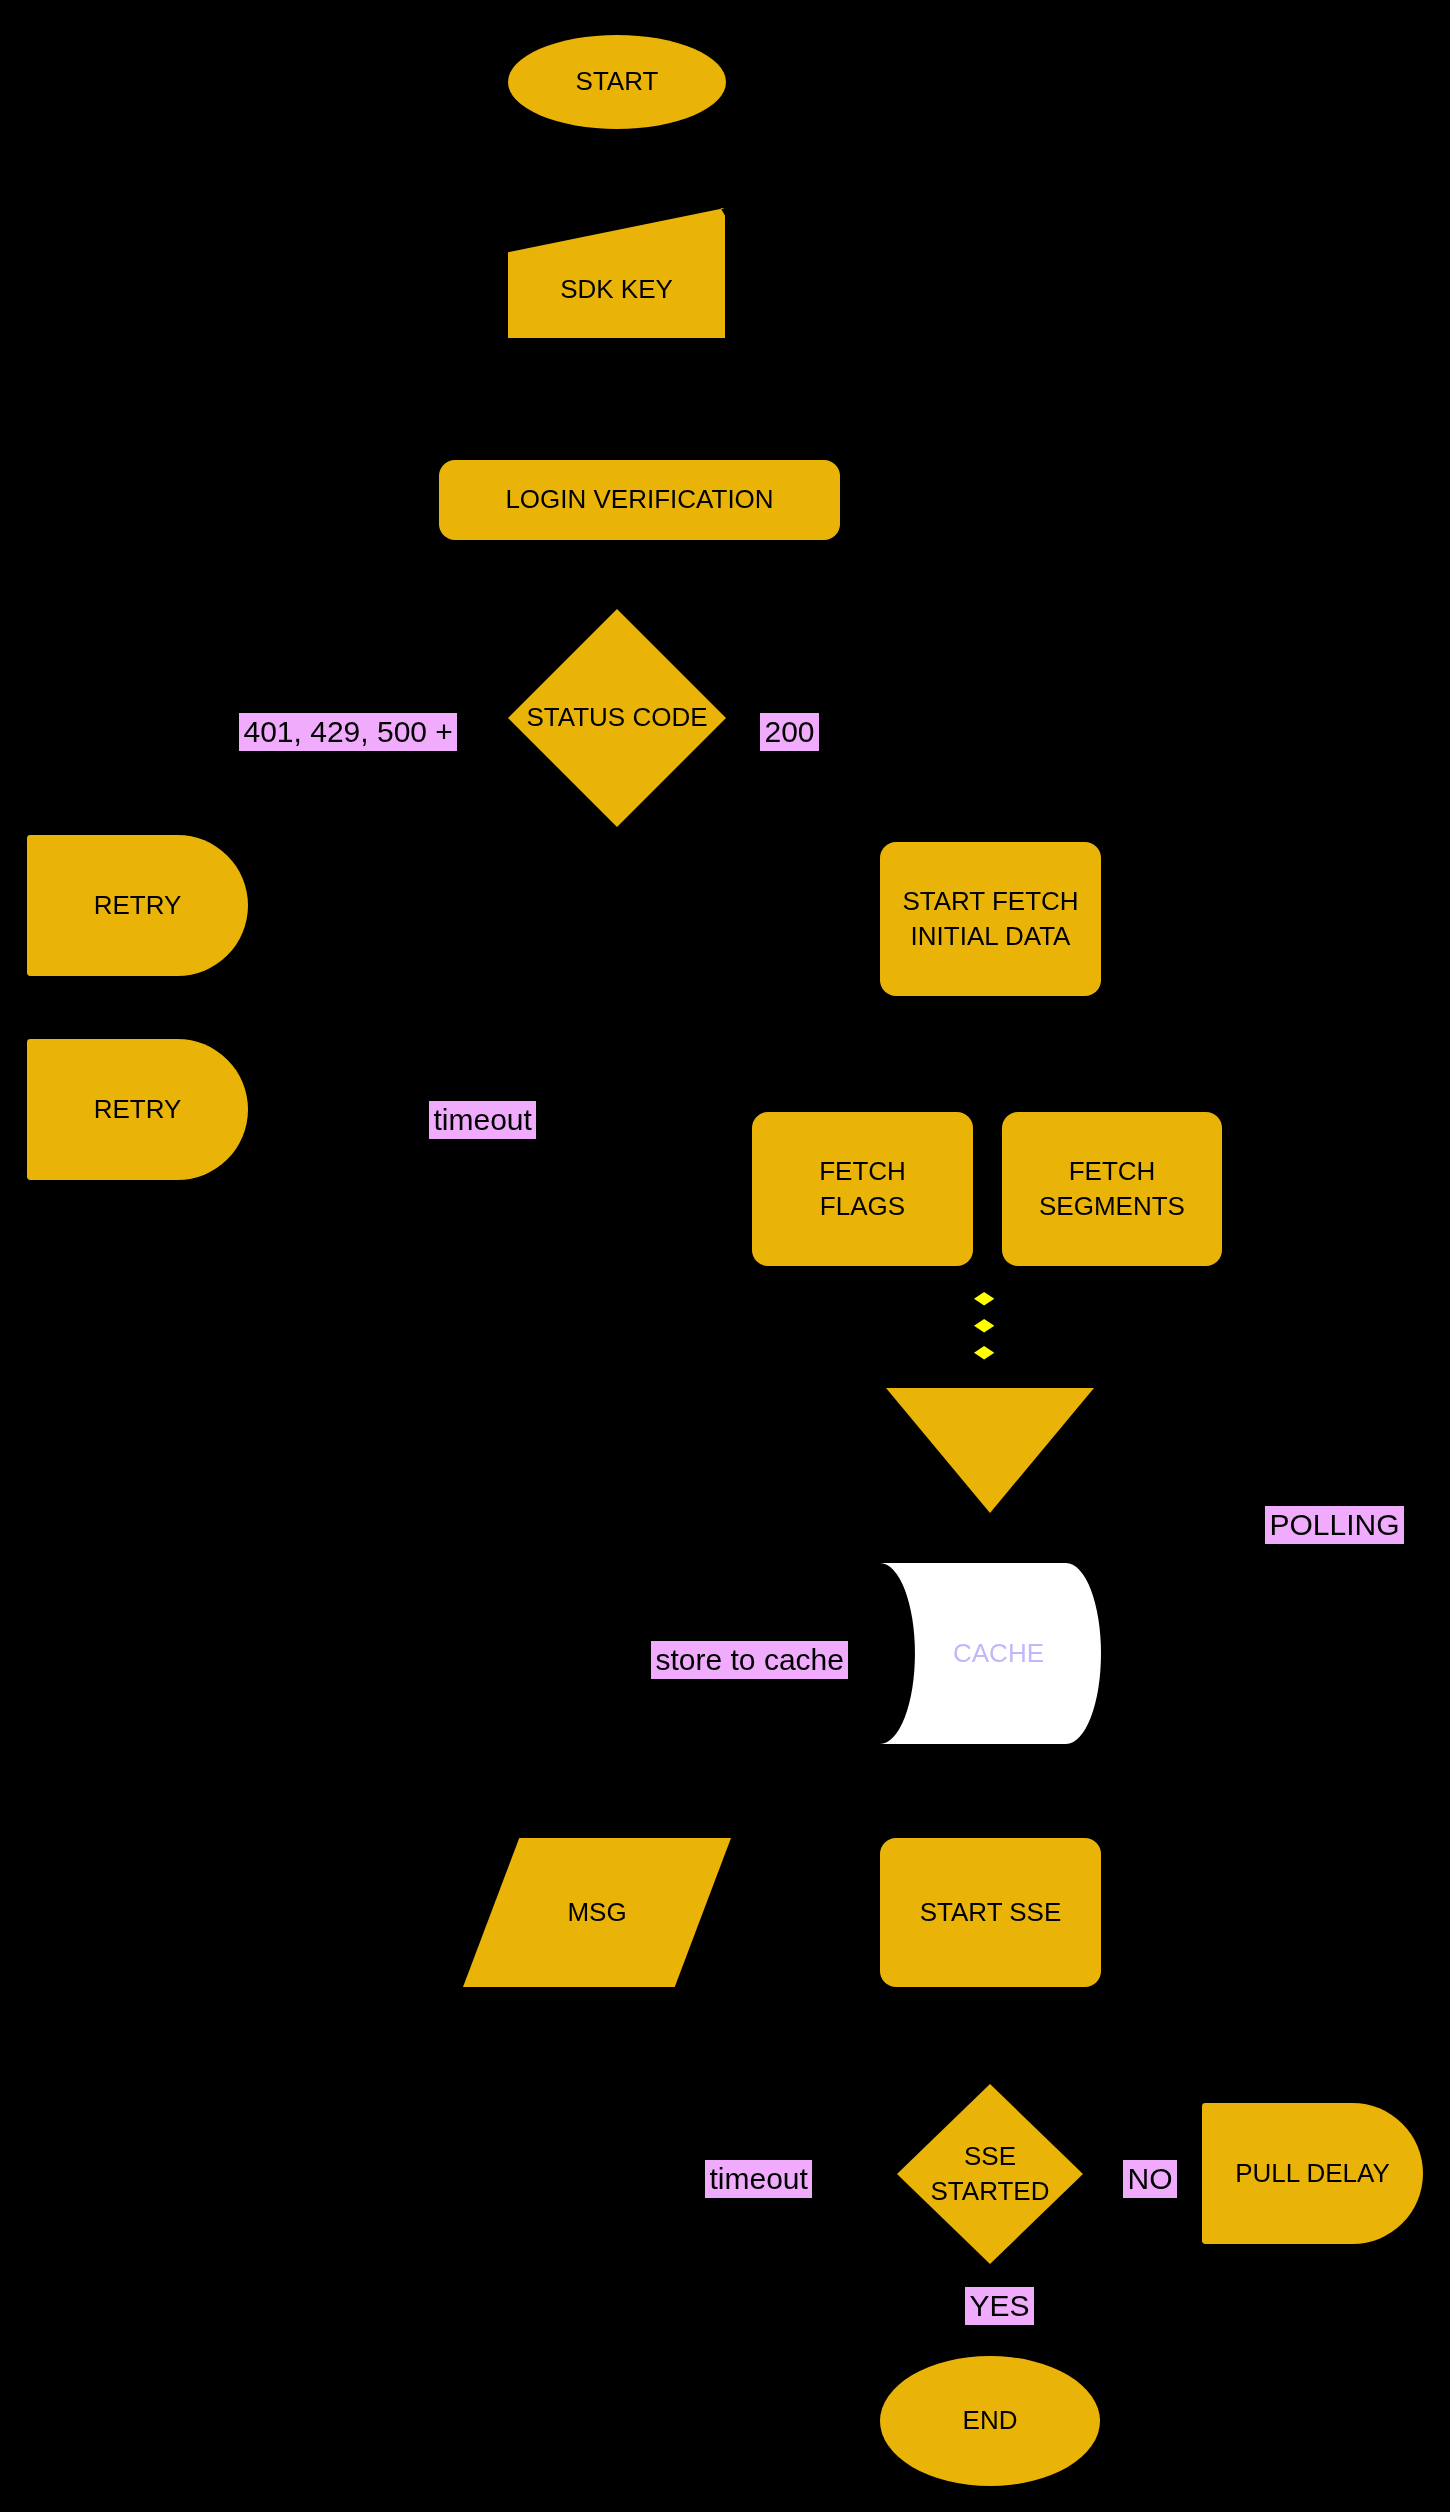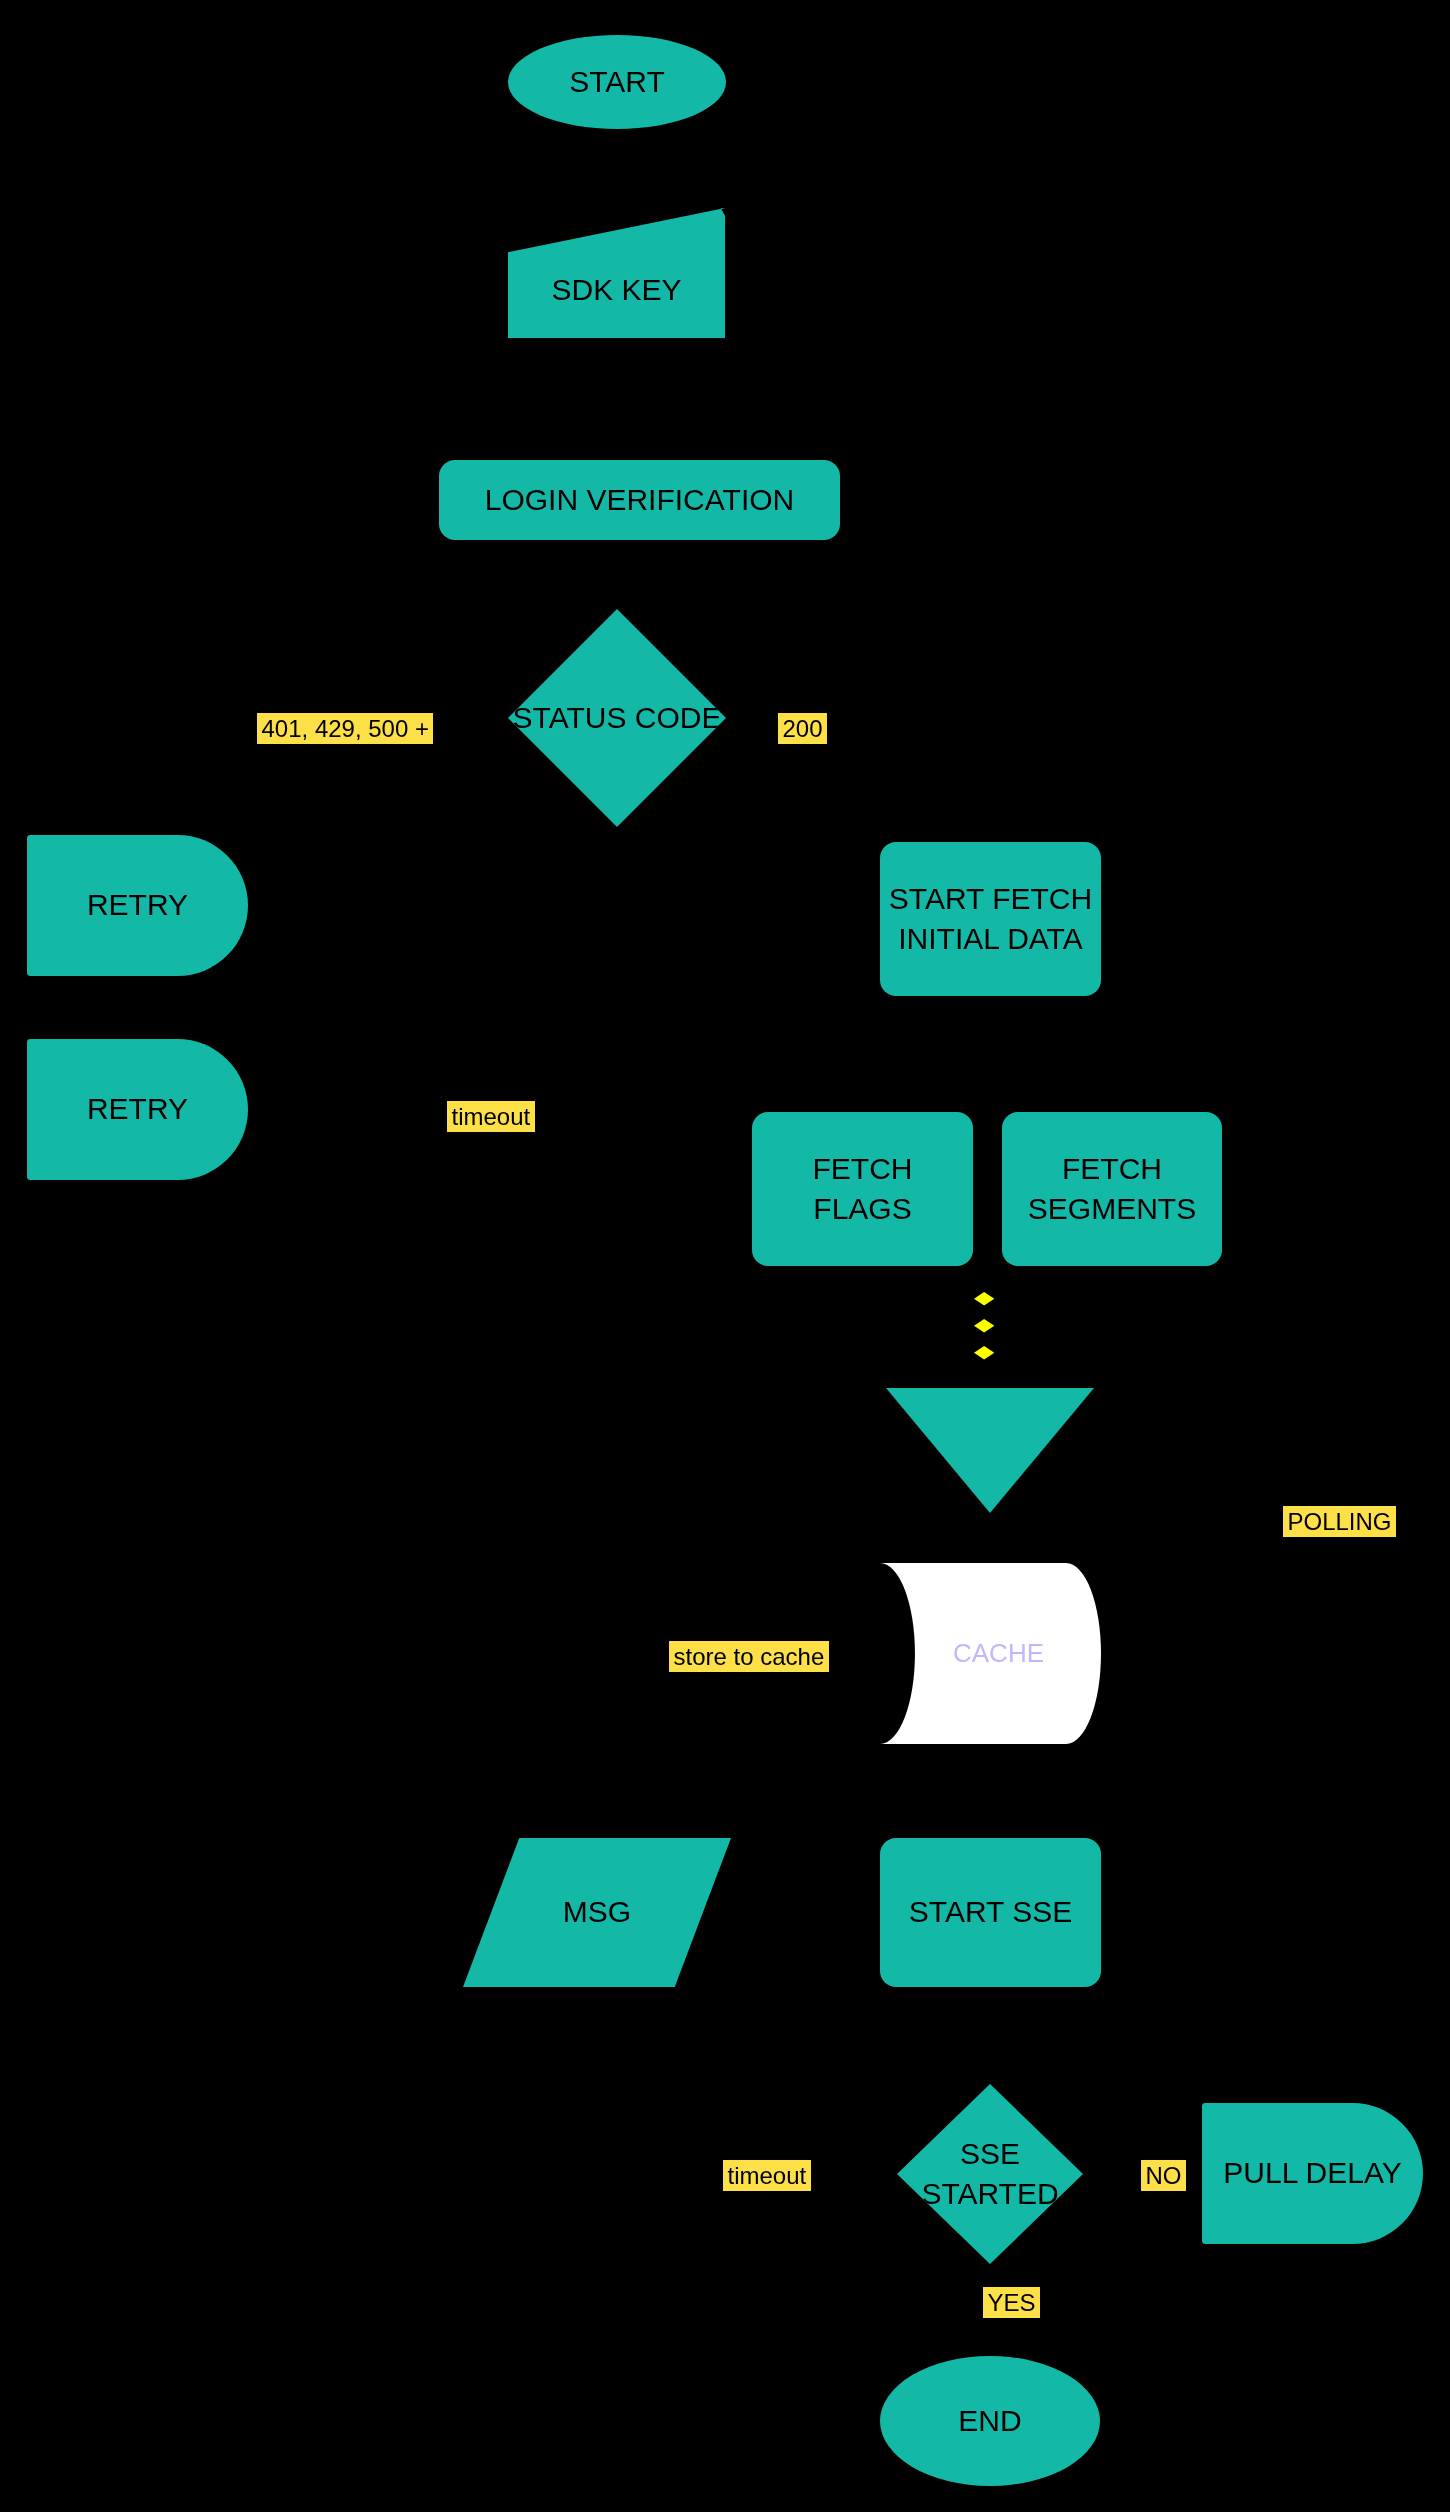--- a/index.html
+++ b/index.html
@@ -9,23 +9,23 @@
     width: 1450px;
     height: 2512px;
     overflow: hidden;
     font-family: "Liberation Sans", sans-serif;
   }
   .node {
     position: absolute;
     display: flex;
     align-items: center;
     justify-content: center;
-    background: #14b8a6;
+    background: #eab308;
     color: #000000;
-    font-size: 30px;
+    font-size: 26px;
     line-height: 1.35;
     text-align: center;
     white-space: pre-line;
   }
   .ellipse { border-radius: 50%; }
   .rounded  { border-radius: 16px; }
   .diamond  {
     clip-path: polygon(50% 0, 100% 50%, 50% 100%, 0 50%);
   }
   .delay {
@@ -57,27 +57,26 @@
     position: relative;
     z-index: 2;
     color: #c4b5fd;
     font-size: 26px;
     text-align: center;
     white-space: pre-line;
     transform: translateX(8px);
   }
   .edge-label {
     position: absolute;
-    background: #fde047;
+    background: #f0abfc;
     color: #000000;
-    font-size: 24px;
+    font-size: 30px;
     line-height: 1.15;
     padding: 1.7px 4.5px;
     white-space: nowrap;
-    margin-left: 18px;
   }
   .flow-dot {
     position: absolute;
     width: 20.3px;
     height: 13.6px;
     background: #ffff00;
     clip-path: polygon(50% 0, 100% 50%, 50% 100%, 0 50%);
   }
 </style>
 </head>

